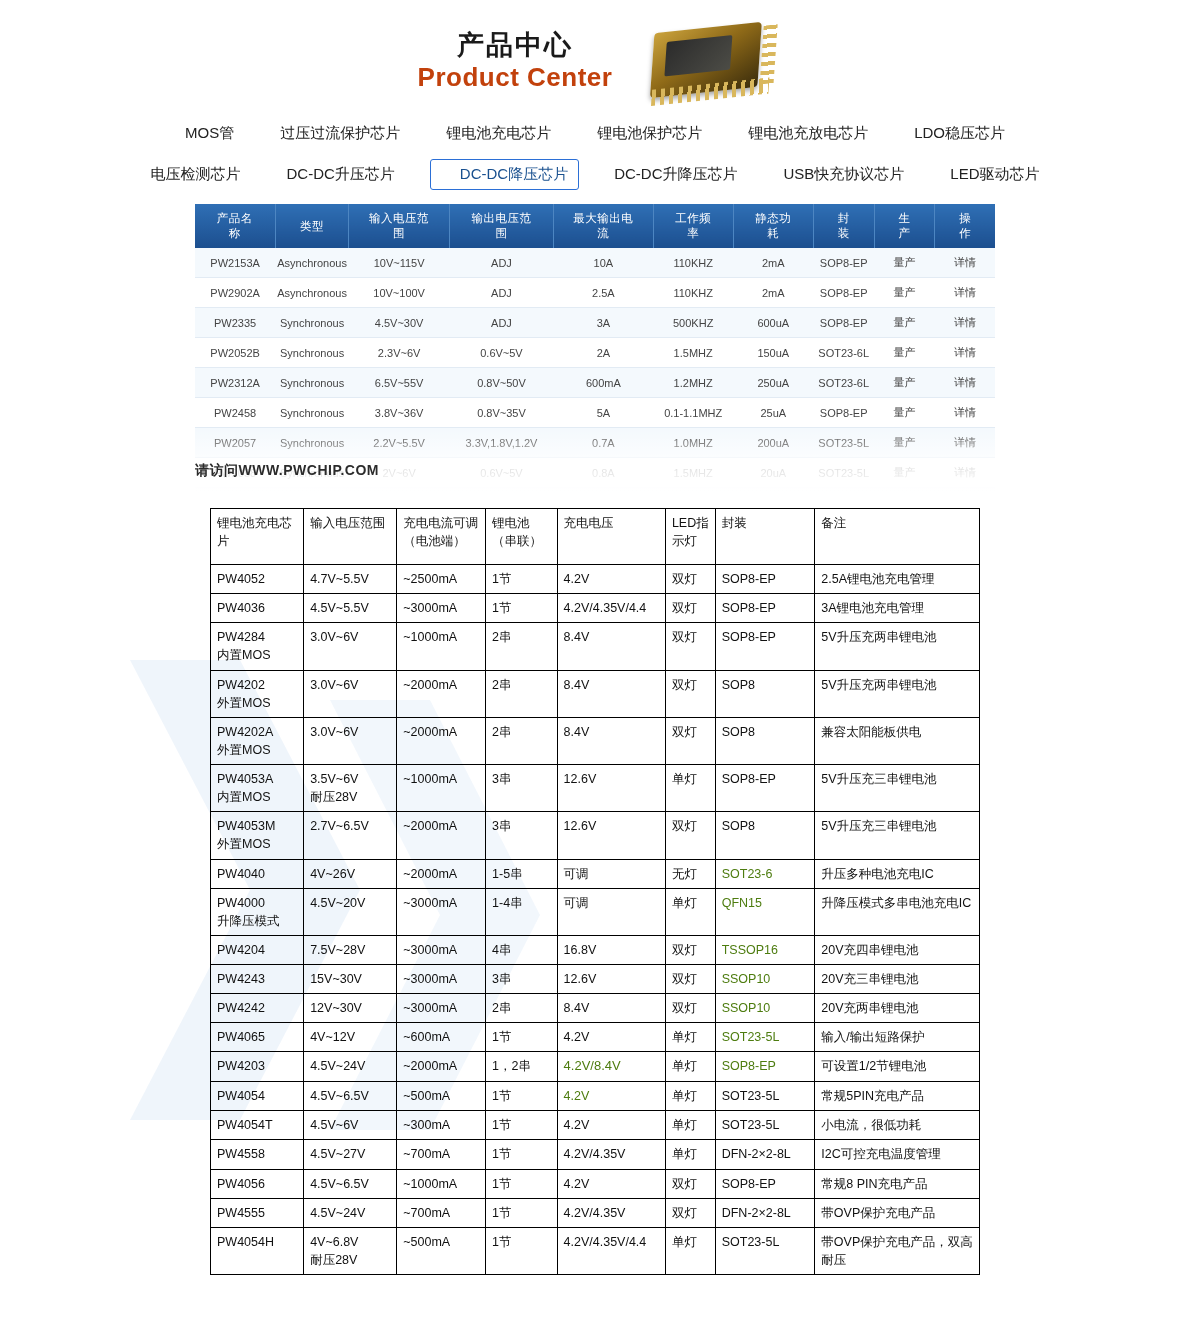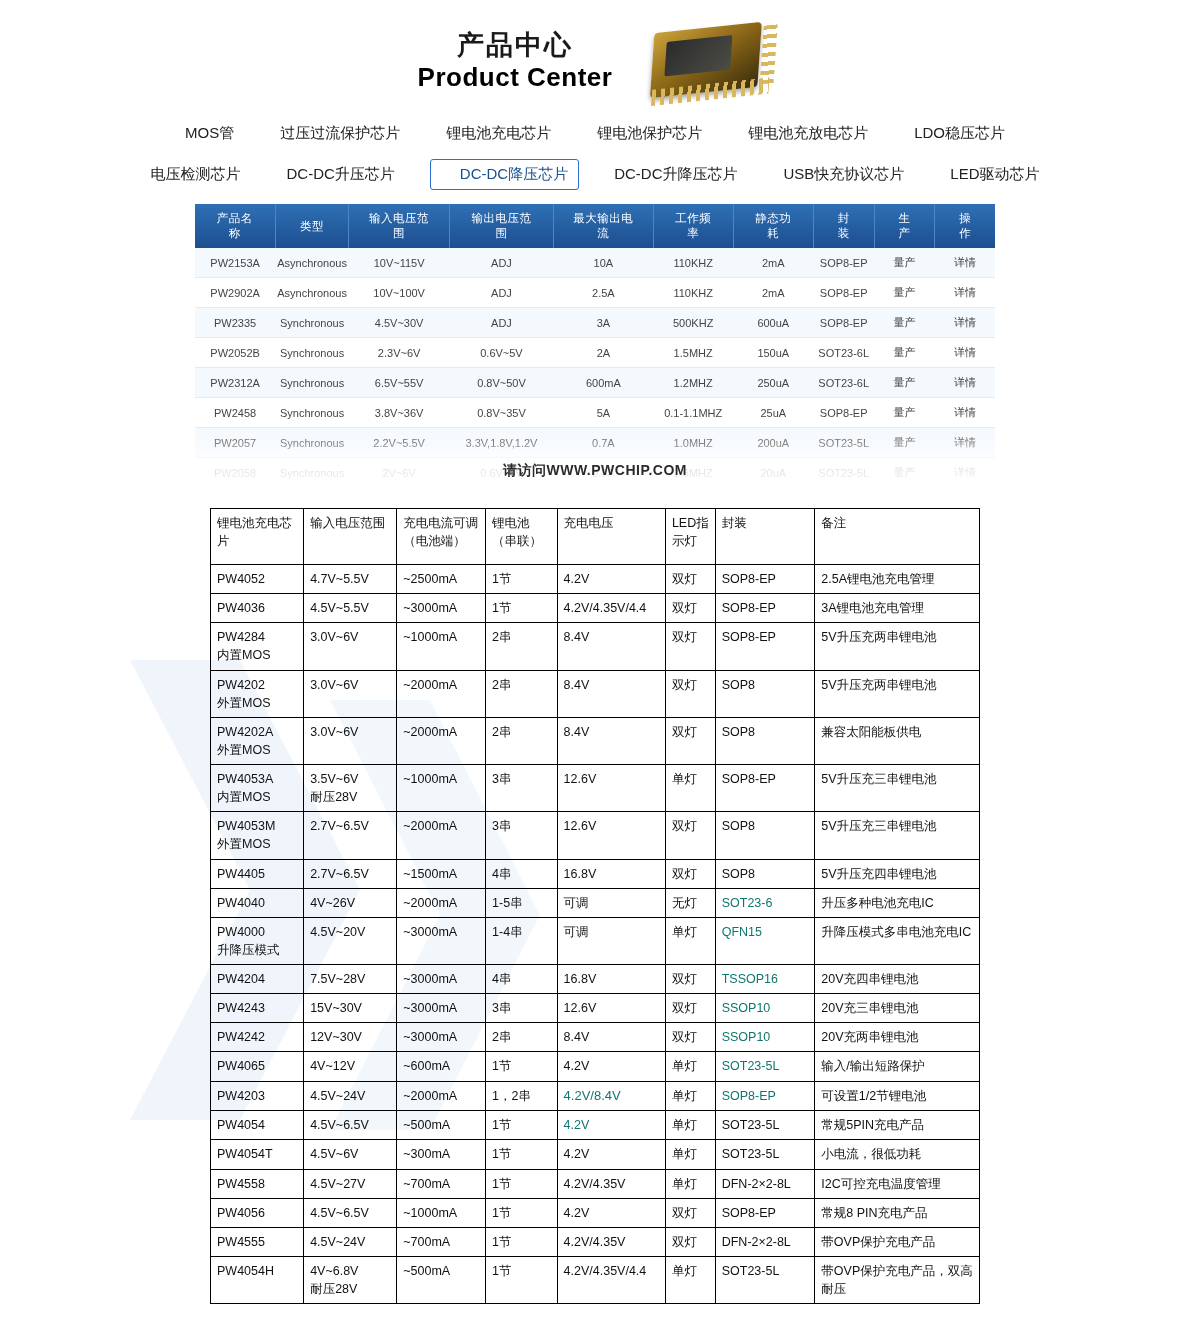--- a/index.html
+++ b/index.html
@@ -32,21 +32,21 @@
   }
   .title-cn {
     font-size: 27px;
     font-weight: bold;
     color: #1a1a1a;
     letter-spacing: 2px;
   }
   .title-en {
     font-size: 26px;
     font-weight: bold;
-    color: #000000;
+    color: #c2410c;
     letter-spacing: 0.5px;
   }
 
   
   .chip-img {
     width: 132px;
     height: 86px;
     position: relative;
     transform: rotate(-6deg);
   }
@@ -146,21 +146,21 @@
     position: absolute;
     left: 0; right: 0; bottom: 0;
     height: 66px;
     background: linear-gradient(180deg, rgba(255,255,255,0) 0%, rgba(255,255,255,.82) 55%, #fff 100%);
     pointer-events: none;
   }
   .watermark-mid {
     position: absolute;
     left: 0; right: 0;
     bottom: 14px;
-    text-align: center;
+    text-align: left;
     font-size: 14px;
     font-weight: bold;
     color: #2b2b2b;
     letter-spacing: .5px;
   }
 
   
   .spec-wrap {
     width: 770px;
     margin: 14px auto 0;
@@ -188,21 +188,21 @@
   }
   .c0 { width: 86px; }
   .c1 { width: 86px; }
   .c2 { width: 82px; }
   .c3 { width: 66px; }
   .c4 { width: 100px; }
   .c5 { width: 46px; }
   .c6 { width: 92px; }
   .c7 { width: 152px; }
   .sub { display: block; }
-  .blue-text { color: #0f766e; }
+  .blue-text { color: #4d7c0f; }
   .small-val { font-size: 13px; }
 
   
   .wm {
     position: absolute;
     pointer-events: none;
     z-index: 1;
     opacity: .55;
   }
   .wm svg { display: block; }
@@ -473,30 +473,20 @@
         <td><span>PW4053M</span><span class="sub">外置MOS</span></td>
         <td>2.7V~6.5V</td>
         <td>~2000mA</td>
         <td>3串</td>
         <td>12.6V</td>
         <td>双灯</td>
         <td>SOP8</td>
         <td>5V升压充三串锂电池</td>
       </tr>
 
-      <tr>
-        <td><span>PW4405</span></td>
-        <td>2.7V~6.5V</td>
-        <td>~1500mA</td>
-        <td>4串</td>
-        <td>16.8V</td>
-        <td>双灯</td>
-        <td>SOP8</td>
-        <td>5V升压充四串锂电池</td>
-      </tr>
 
       <tr>
         <td><span>PW4040</span></td>
         <td>4V~26V</td>
         <td>~2000mA</td>
         <td>1-5串</td>
         <td>可调</td>
         <td>无灯</td>
         <td class="blue-text">SOT23-6</td>
         <td>升压多种电池充电IC</td>

